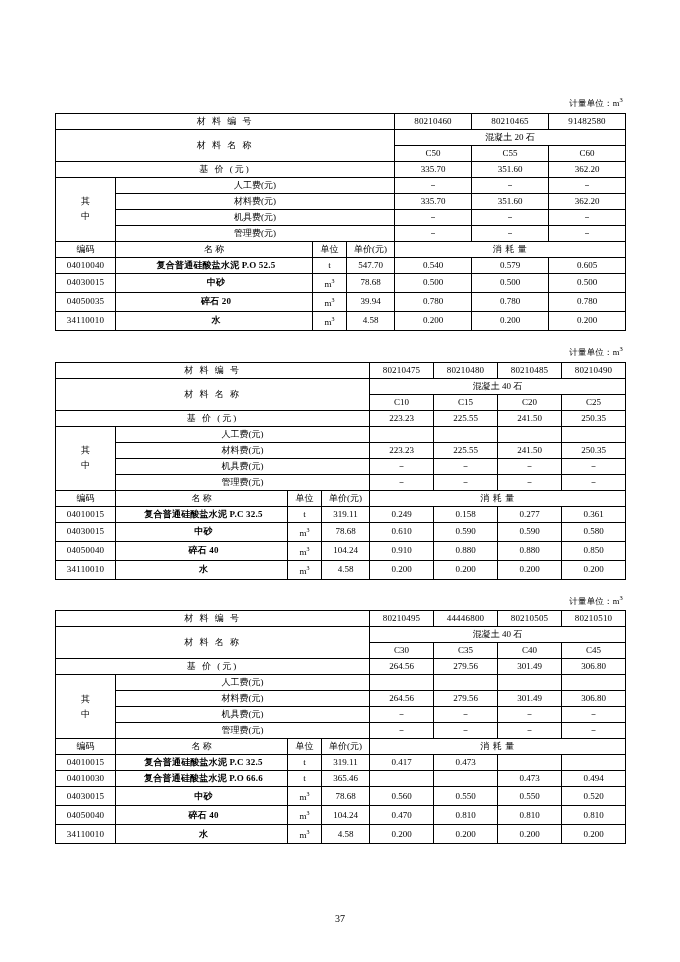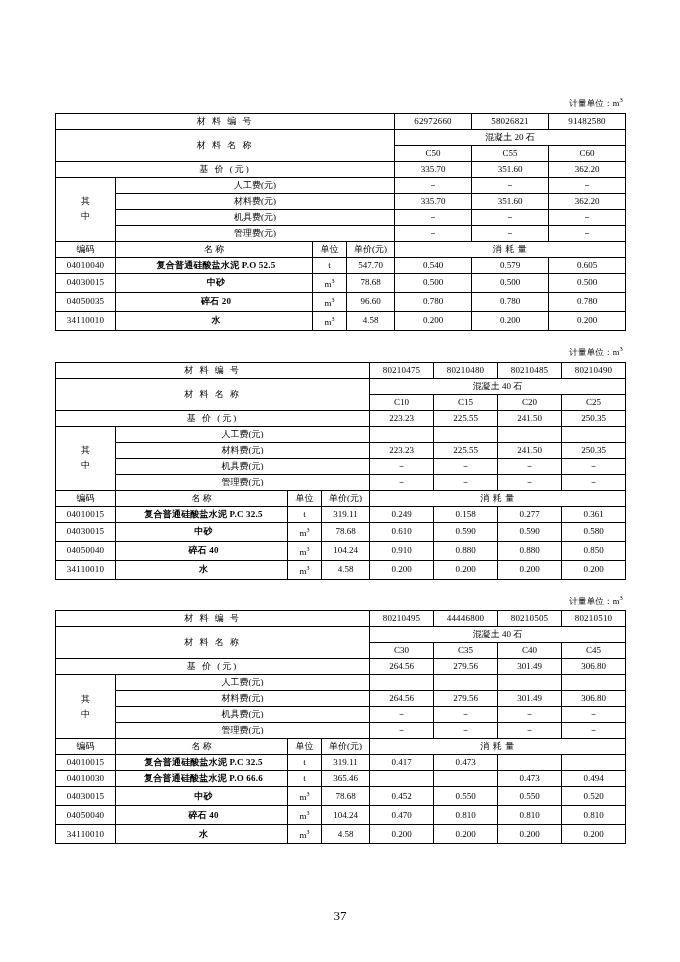--- a/index.html
+++ b/index.html
@@ -77,21 +77,21 @@
   sup.m3 {
     font-size: 6px;
     vertical-align: super;
   }
   .pagenum {
     position: absolute;
     bottom: 38px;
     left: 0;
     width: 680px;
     text-align: center;
-    font-size: 13px;
+    font-size: 10px;
   }
 </style>
 </head>
 <body>
 
 <div class="page">
   <div id="blocks">
       <div class="block">
         <div class="unit-line">计量单位：m<sup>3</sup></div>
         <table class="tbl">
@@ -100,22 +100,22 @@
             <col style="width: 197px;">
             <col style="width: 34px;">
             <col style="width: 48px;">
             <col style="width: 77px;">
             <col style="width: 77px;">
             <col style="width: 77px;">
           </colgroup>
           <tbody>
             <tr>
               <td class="lbl" colspan="4">材 料 编 号</td>
-              <td class="code-cell">62972660</td>
-              <td class="code-cell">58026821</td>
+              <td class="code-cell">80210460</td>
+              <td class="code-cell">80210465</td>
               <td class="code-cell">91482580</td>
             </tr>
             <tr>
               <td class="lbl" colspan="4" rowspan="2">材 料 名 称</td>
               <td colspan="3">混凝土 20 石</td>
             </tr>
             <tr>
               <td>C50</td>
               <td>C55</td>
               <td>C60</td>
@@ -176,21 +176,21 @@
               <td>m<sup class="m3">3</sup></td>
               <td>78.68</td>
               <td>0.500</td>
               <td>0.500</td>
               <td>0.500</td>
             </tr>
             <tr>
               <td class="code-cell">04050035</td>
               <td class="name-cell">碎石 20</td>
               <td>m<sup class="m3">3</sup></td>
-              <td>96.60</td>
+              <td>39.94</td>
               <td>0.780</td>
               <td>0.780</td>
               <td>0.780</td>
             </tr>
             <tr>
               <td class="code-cell">34110010</td>
               <td class="name-cell">水</td>
               <td>m<sup class="m3">3</sup></td>
               <td>4.58</td>
               <td>0.200</td>
@@ -415,21 +415,21 @@
               <td></td>
               <td></td>
               <td>0.473</td>
               <td>0.494</td>
             </tr>
             <tr>
               <td class="code-cell">04030015</td>
               <td class="name-cell">中砂</td>
               <td>m<sup class="m3">3</sup></td>
               <td>78.68</td>
-              <td>0.452</td>
+              <td>0.560</td>
               <td>0.550</td>
               <td>0.550</td>
               <td>0.520</td>
             </tr>
             <tr>
               <td class="code-cell">04050040</td>
               <td class="name-cell">碎石 40</td>
               <td>m<sup class="m3">3</sup></td>
               <td>104.24</td>
               <td>0.470</td>

